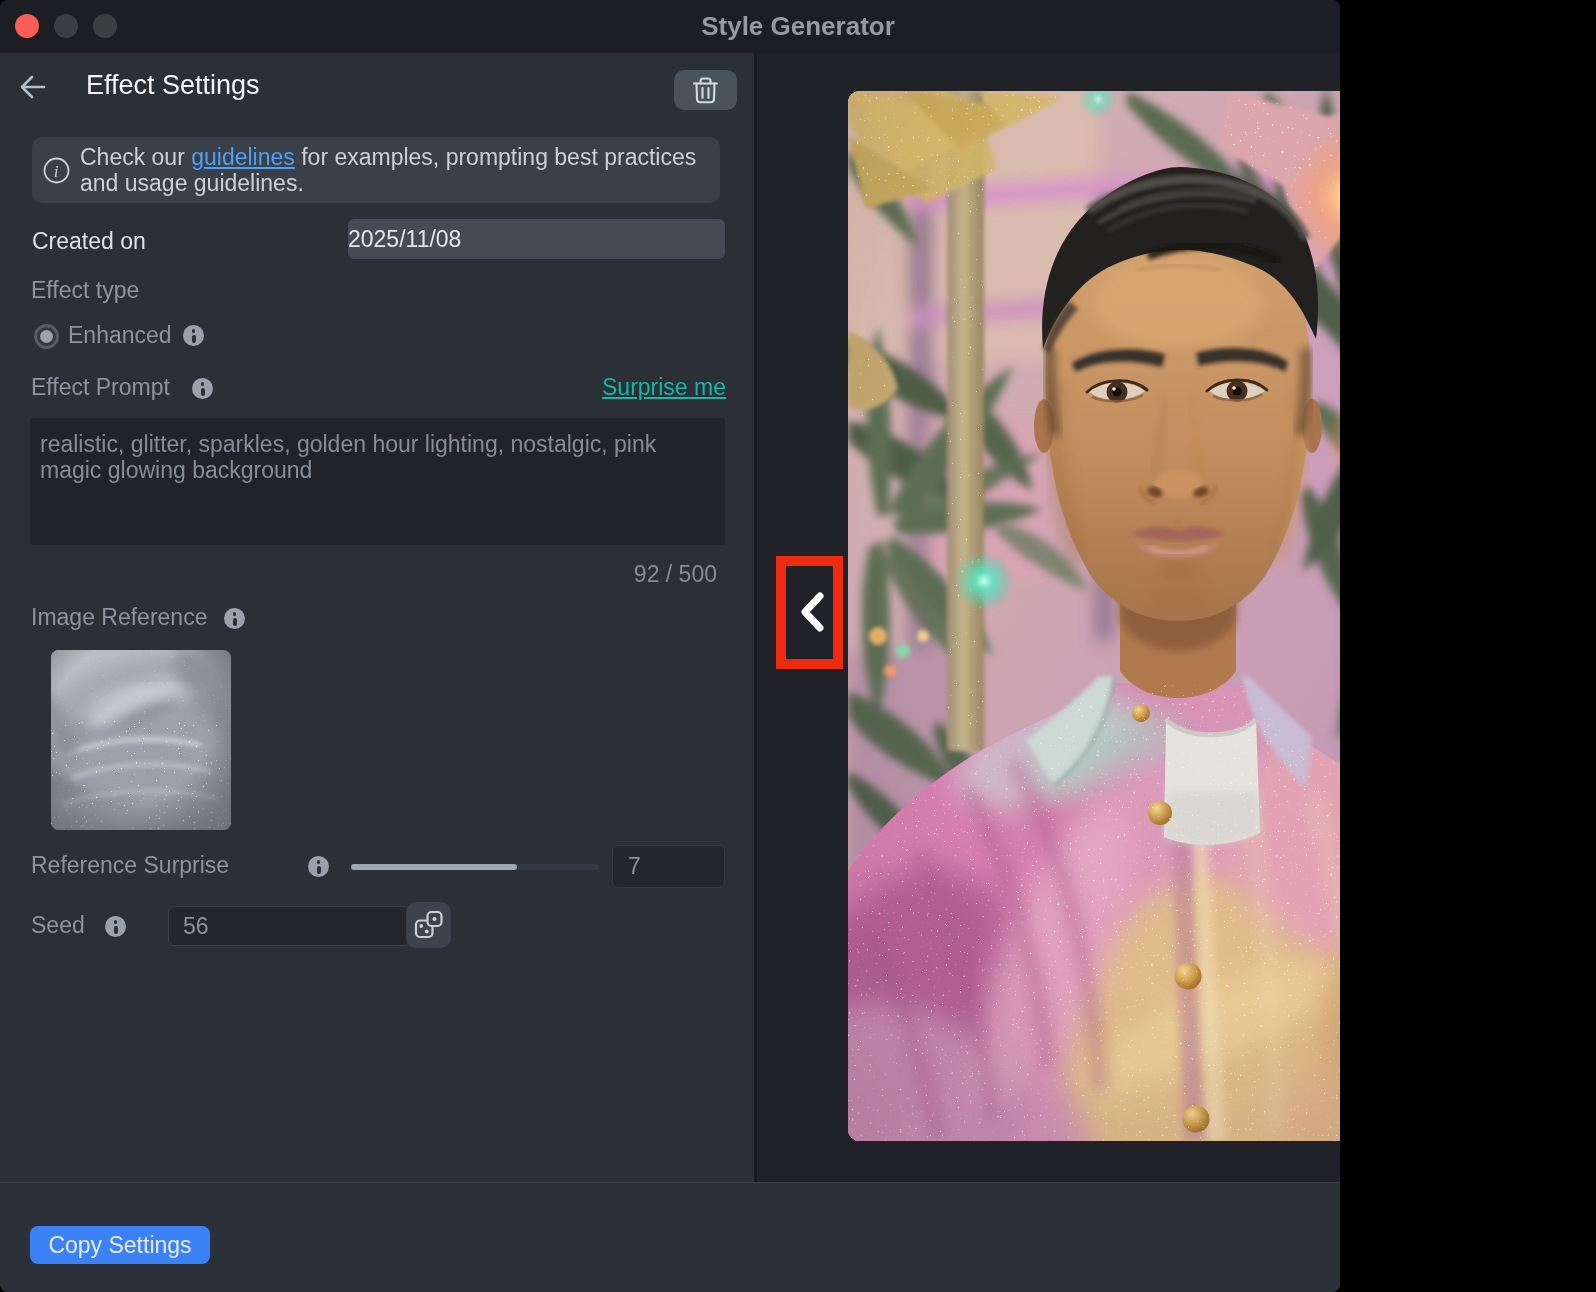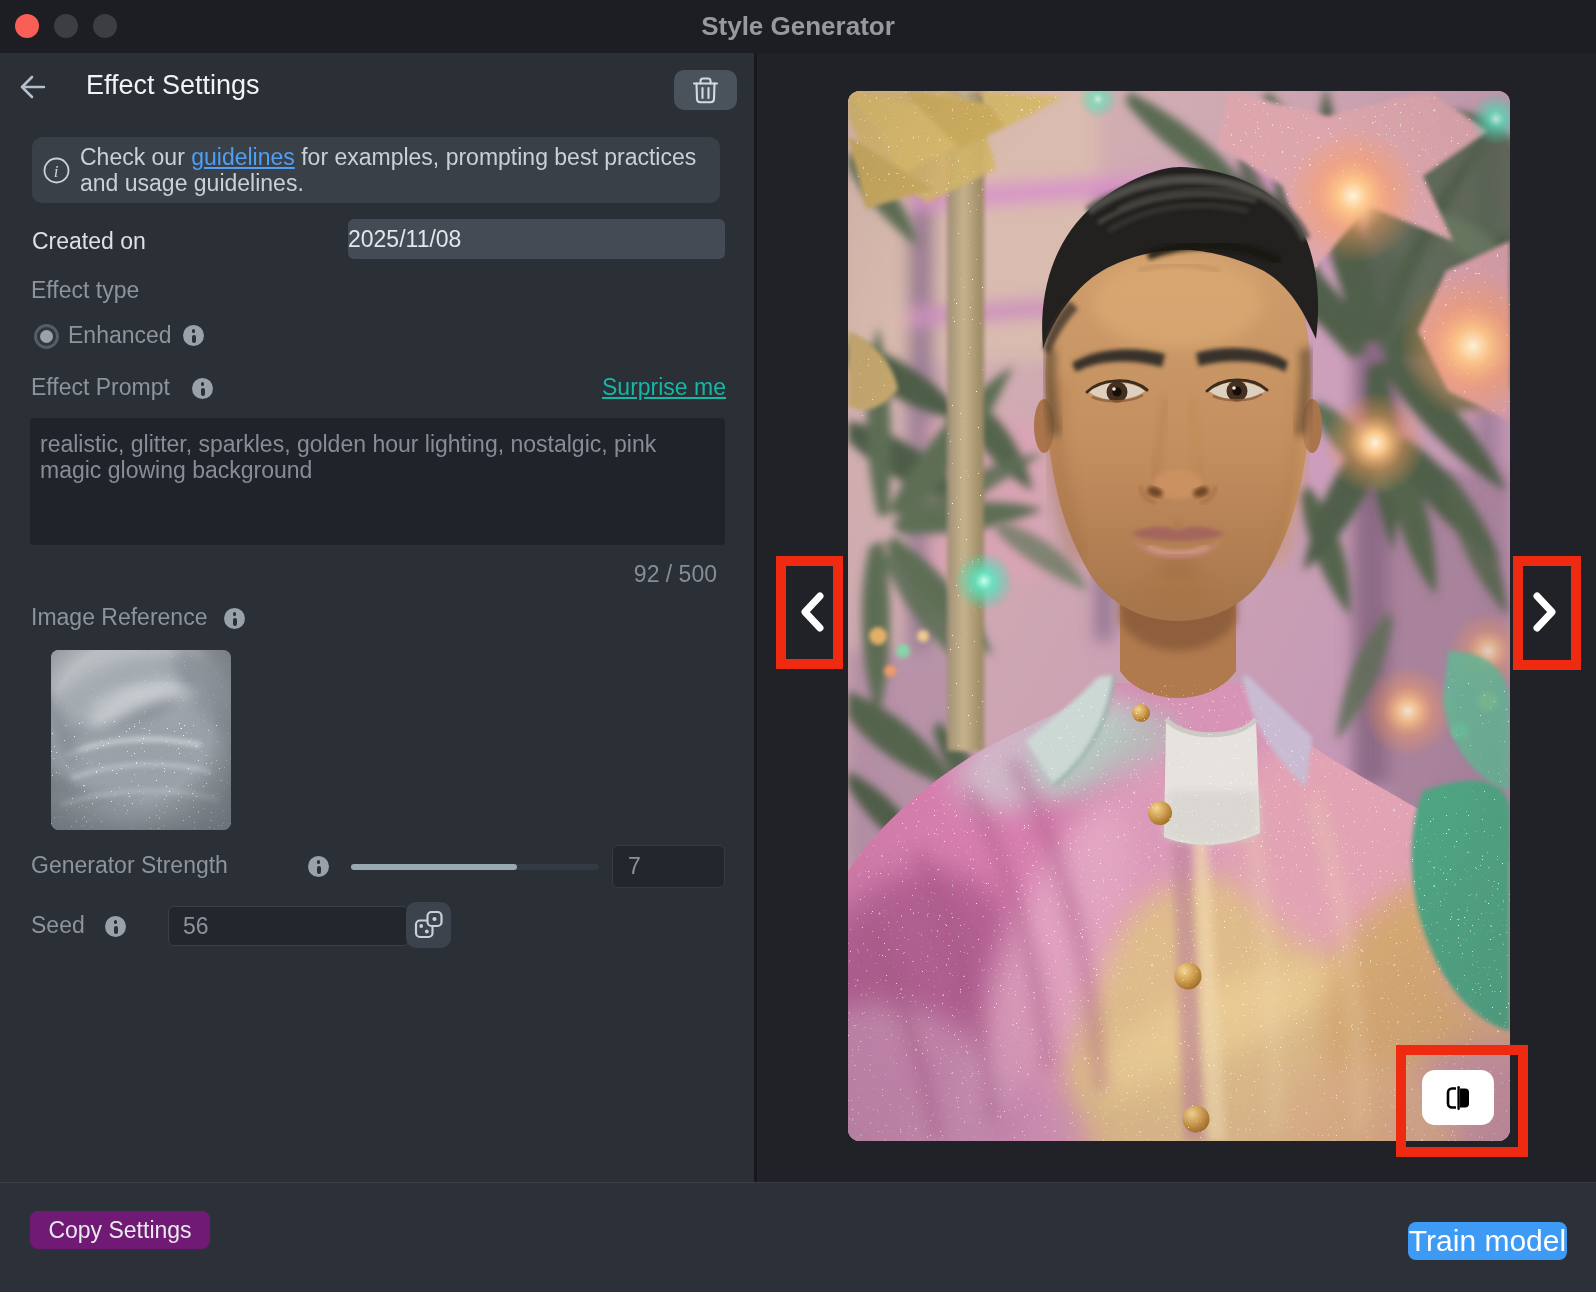--- a/index.html
+++ b/index.html
@@ -1,17 +1,17 @@
 <!DOCTYPE html>
 <html><head>
 <meta charset="utf-8">
 <style>
   * { margin:0; padding:0; box-sizing:border-box; }
   html,body { width:1596px; height:1292px; background:#000; font-family:"Liberation Sans", sans-serif; }
-  .win { position:absolute; left:0; top:0; width:1596px; height:1292px; border-radius:0; overflow:hidden; background:#2b2f36; }
+  .win { position:absolute; left:0; top:0; width:1340px; height:1292px; border-radius:8px; overflow:hidden; background:#2b2f36; }
   .titlebar { position:absolute; left:0; top:0; width:1596px; height:53px; background:#1c1e23; }
   .tl { position:absolute; top:14px; width:24px; height:24px; border-radius:50%; }
   .title { position:absolute; left:0; top:0; width:100%; height:53px; line-height:53px; text-align:center; font-size:26px; font-weight:bold; color:#97999e; }
   .leftpanel { position:absolute; left:0; top:53px; width:754px; height:1129px; background:#2b2f36; }
   .divider { position:absolute; left:754px; top:53px; width:3px; height:1129px; background:#17191d; }
   .rightpanel { position:absolute; left:757px; top:53px; width:839px; height:1129px; background:#202227; }
   .bottombar { position:absolute; left:0; top:1182px; width:1596px; height:110px; background:#2c3038; border-top:1px solid rgba(255,255,255,0.07); }
 
   
   .hdr { position:absolute; left:86px; top:17px; font-size:27px; font-weight:normal; color:#f2f3f5; }
@@ -33,21 +33,21 @@
   .prompt { position:absolute; left:30px; top:365px; width:695px; height:127px; background:#20232a; border-radius:4px; font-size:23px; line-height:26px; color:#868d97; padding:13px 38px 0 10px; }
   .count { position:absolute; top:508px; right:37px; font-size:23px; color:#868d97; }
   .thumb { position:absolute; left:51px; top:597px; width:180px; height:180px; border-radius:8px; overflow:hidden; }
   .slider-track { position:absolute; left:351px; top:811px; width:248px; height:6px; border-radius:3px; background:#333a44; }
   .slider-fill { position:absolute; left:0; top:0; width:166px; height:6px; border-radius:3px; background:#9aa8b4; }
   .valbox { position:absolute; left:612px; top:792px; width:113px; height:43px; background:#23262d; border:1px solid #353c45; border-radius:6px; font-size:23px; color:#8b929c; line-height:41px; padding-left:15px; }
   .seedinput { position:absolute; left:148px; top:853px; width:241px; height:40px; background:#23262d; border:1px solid #394049; border-radius:6px; font-size:23px; color:#8b929c; line-height:38px; padding-left:14px;margin-left:20px; }
   .dicebtn { position:absolute; left:406px; top:849px; width:45px; height:46px; background:#3c434d; border-radius:10px; }
 
   
-  .btn-copy { position:absolute; left:30px; top:28px; width:180px; height:38px; background:#701a75; border-radius:8px; color:#e8eaec; font-size:23px; text-align:center; line-height:38px; }
+  .btn-copy { position:absolute; left:30px; top:43px; width:180px; height:38px; background:#3b82f6; border-radius:8px; color:#e8eaec; font-size:23px; text-align:center; line-height:38px; }
   .btn-train { position:absolute; right:29px; top:39px; width:159px; height:38px; background:#3d9bf5; border-radius:8px; color:#fff; font-size:30px; text-align:center; line-height:38px; }
 
   
   .photo { position:absolute; left:91px; top:38px; width:662px; height:1050px; border-radius:12px; overflow:hidden; background:#c9a0b4; }
   .redbox { position:absolute; border:10px solid #ee2b10; }
   .rb-left { left:19px; top:503px; width:67px; height:113px; }
   .rb-right { left:756px; top:503px; width:68px; height:114px; }
   .rb-cmp { left:639px; top:992px; width:132px; height:112px; }
   .chev { position:absolute; }
   .cmpbtn { position:absolute; left:665px; top:1017px; width:72px; height:55px; background:#fff; border-radius:13px; }
@@ -139,21 +139,21 @@
         <path d="M20 128 C 65 112, 115 110, 160 122" stroke="#c5cace" stroke-width="4" fill="none" filter="url(#tb2)" opacity="0.8"></path>
         <path d="M10 155 C 60 138, 120 136, 168 150" stroke="#b9bec3" stroke-width="4" fill="none" filter="url(#tb2)" opacity="0.8"></path>
         <path d="M40 60 C 70 40, 110 35, 145 45" stroke="#d4d8db" stroke-width="6" fill="none" filter="url(#tb)" opacity="0.7"></path>
         <path d="M-10 40 C 15 60, 28 90, 25 125 C 8 105, -5 70, -10 50 Z" fill="#878e95" filter="url(#tb)"></path>
         <rect y="70" width="180" height="110" fill="#fff" filter="url(#tspark)" opacity="0.85"></rect>
         <rect width="180" height="80" fill="#fff" filter="url(#tspark)" opacity="0.3"></rect>
         <rect width="180" height="180" fill="url(#tvin)"></rect>
       </svg>
     </div>
 
-    <div class="lbl" style="left:31px; top:799px;">Generator Strength</div>
+    <div class="lbl" style="left:31px; top:799px;">Reference Surprise</div>
     <div class="iinfo" style="left:308px; top:803px;"></div>
     <div class="slider-track">
         <div class="slider-fill"></div>
       </div>
     <div class="valbox">7</div>
 
     <div class="lbl" style="left:31px; top:859px;">Seed</div>
     <div class="iinfo" style="left:105px; top:863px;"></div>
     <div class="seedinput">56</div>
     <div class="dicebtn">

